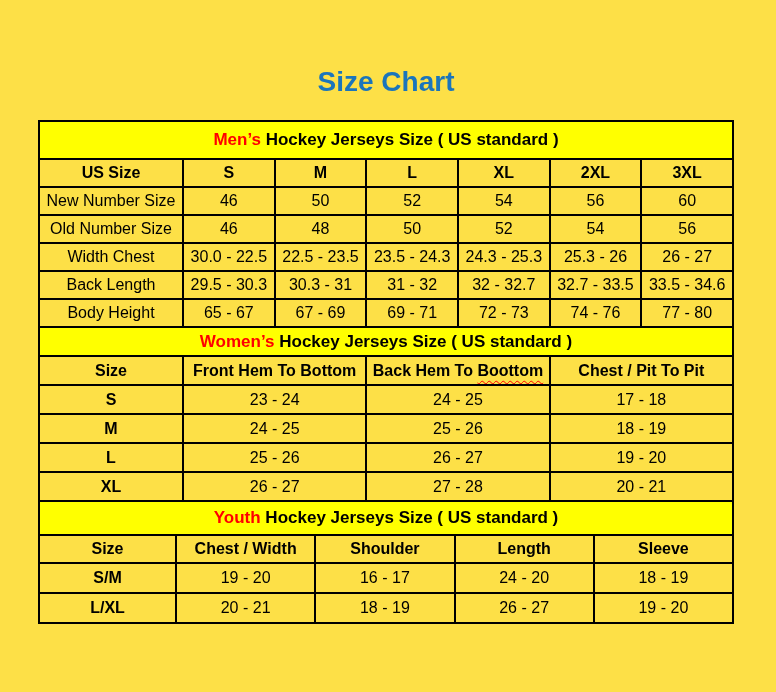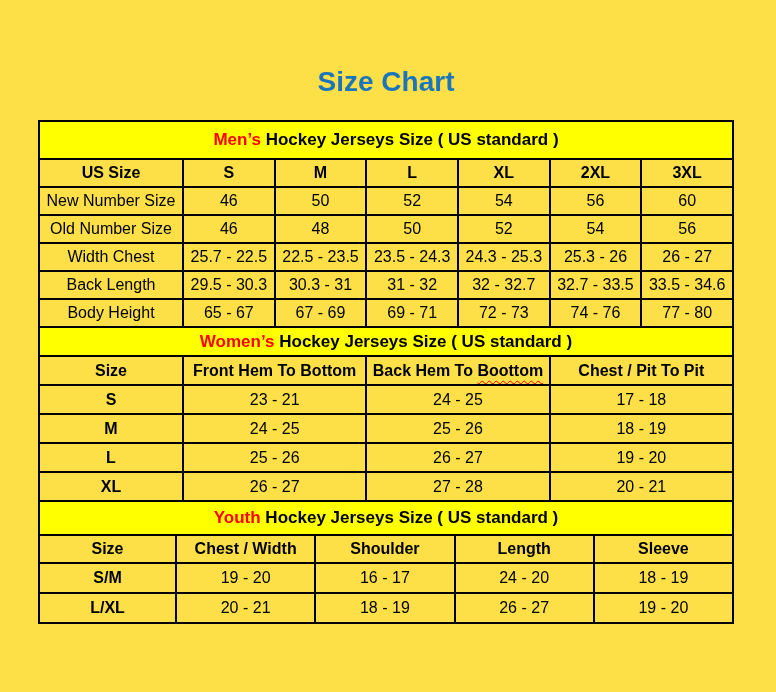--- a/index.html
+++ b/index.html
@@ -106,21 +106,21 @@
           <td>Old Number Size</td>
           <td>46</td>
           <td>48</td>
           <td>50</td>
           <td>52</td>
           <td>54</td>
           <td>56</td>
         </tr>
         <tr class="data-row">
           <td>Width Chest</td>
-          <td>25.7 - 22.5</td>
+          <td>30.0 - 22.5</td>
           <td>22.5 - 23.5</td>
           <td>23.5 - 24.3</td>
           <td>24.3 - 25.3</td>
           <td>25.3 - 26</td>
           <td>26 - 27</td>
         </tr>
         <tr class="data-row">
           <td>Back Length</td>
           <td>29.5 - 30.3</td>
           <td>30.3 - 31</td>
@@ -157,21 +157,21 @@
           <th>Size</th>
           <th>Front Hem To Bottom</th>
           <th>
             <span>Back Hem To</span>
             <span class="squiggle">Boottom</span>
           </th>
           <th>Chest / Pit To Pit</th>
         </tr>
         <tr class="data-row">
           <td class="rowlabel-bold">S</td>
-          <td>23 - 21</td>
+          <td>23 - 24</td>
           <td>24 - 25</td>
           <td>17 - 18</td>
         </tr>
         <tr class="data-row">
           <td class="rowlabel-bold">M</td>
           <td>24 - 25</td>
           <td>25 - 26</td>
           <td>18 - 19</td>
         </tr>
         <tr class="data-row">

